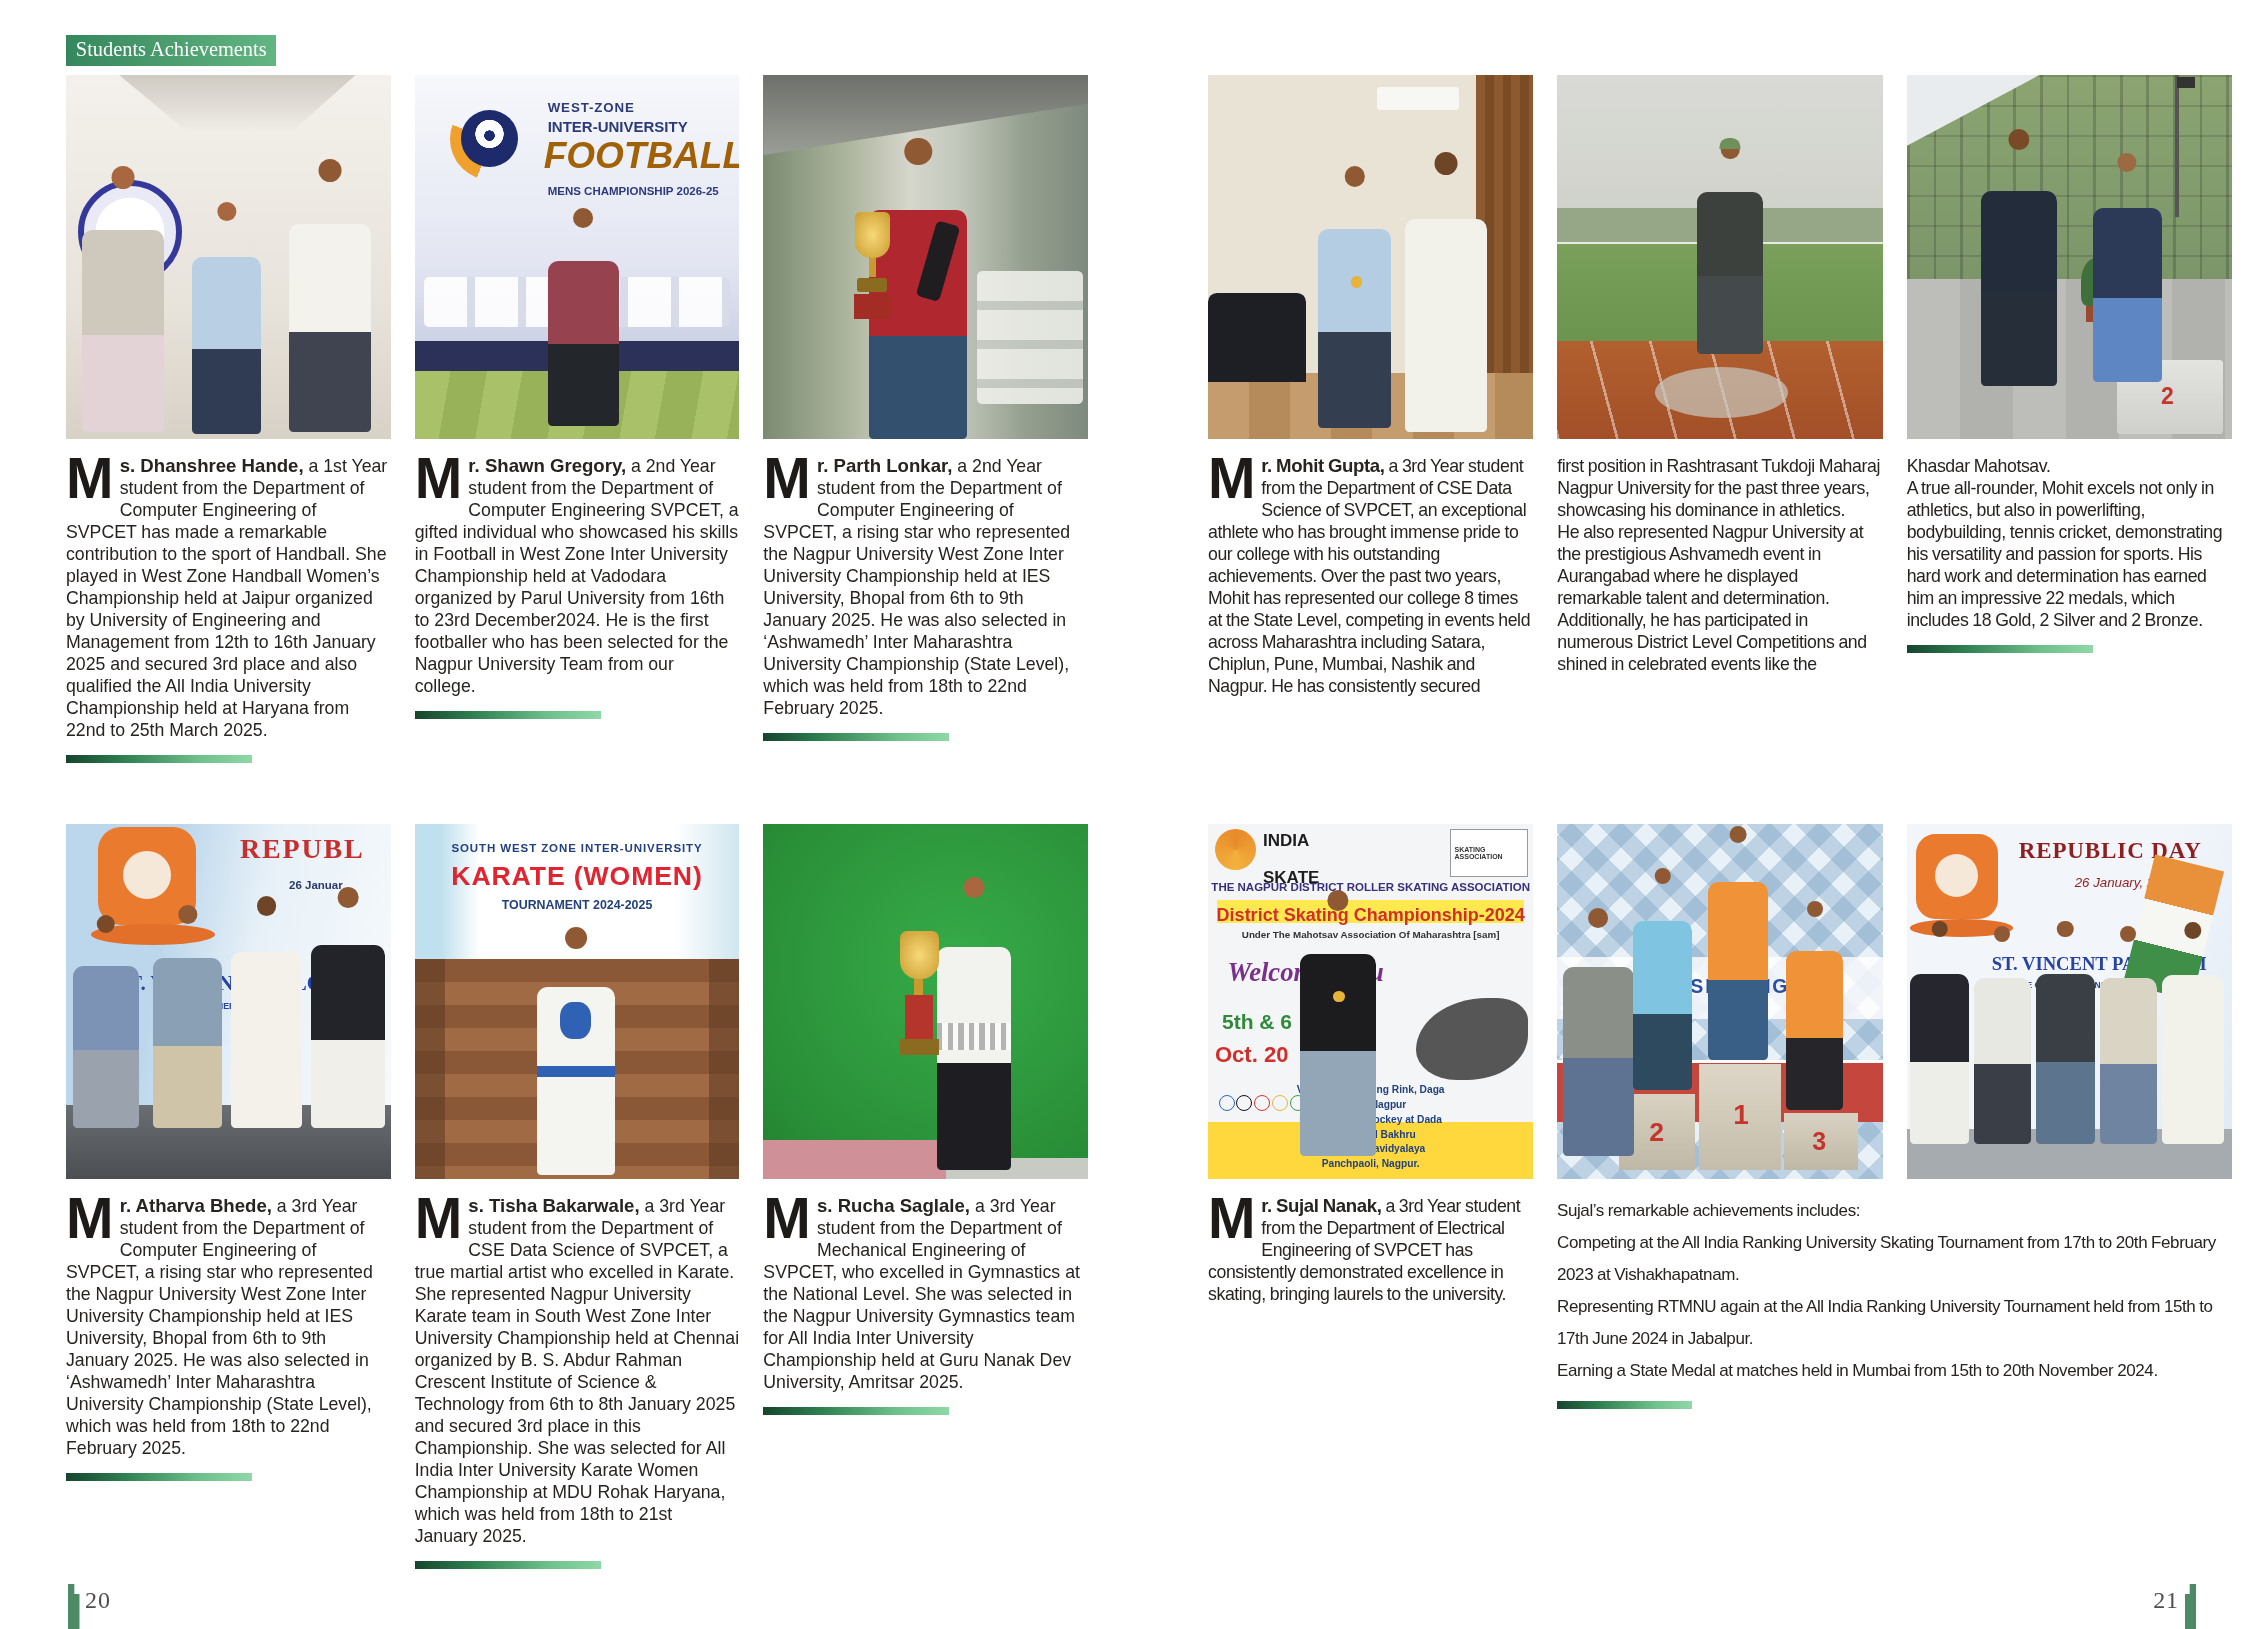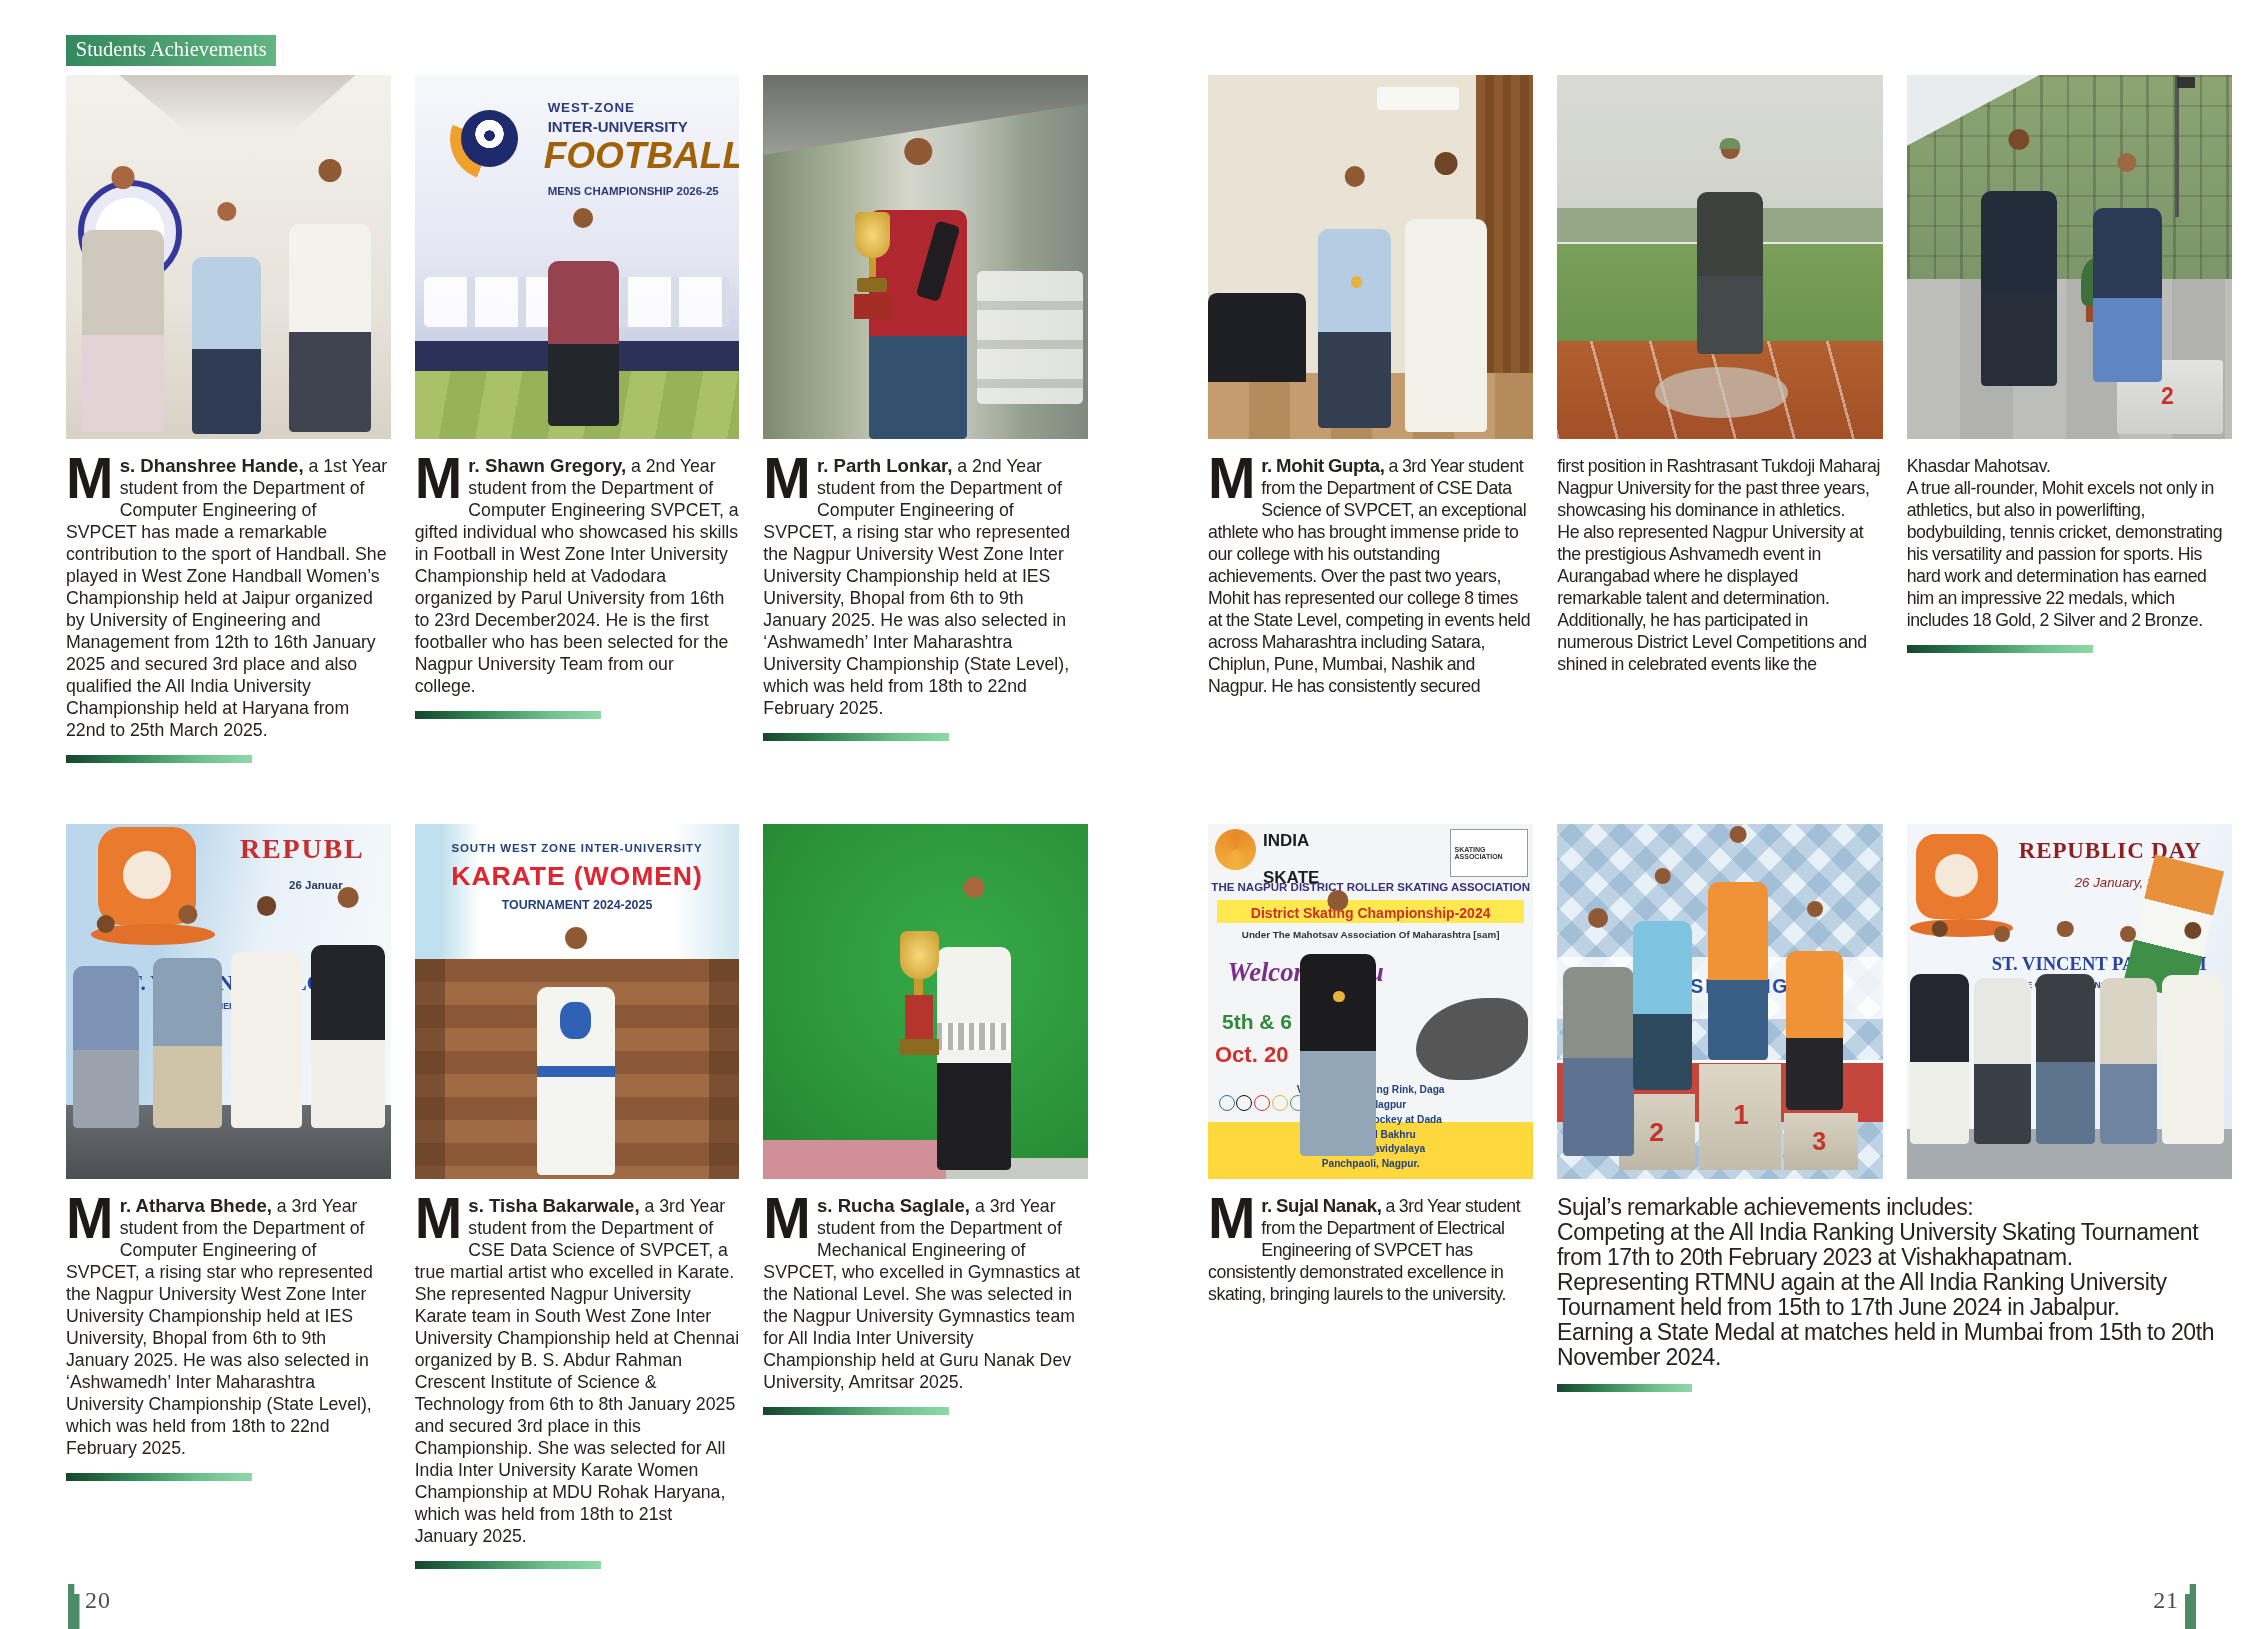--- a/index.html
+++ b/index.html
@@ -268,21 +268,21 @@
     <div class="prow">
       <div class="ph" style="background:#f4f5f7">
         <i class="l" style="left:7px;top:5.3px;width:41px;height:41px;border-radius:50%;background:conic-gradient(#e88a2a,#f3b13c,#e88a2a)"></i>
         <span class="t" style="left:55px;top:7px;font-weight:800;font-size:17px;color:#1d1d1d">INDIA</span>
         <span class="t" style="left:55px;top:44px;font-weight:800;font-size:17px;color:#1d1d1d">SKATE</span>
         <span class="l" style="right:5.3px;top:5.3px;width:76px;height:46px;border:1.8px solid #999;background:#fff">
           <span class="t" style="left:3.5px;top:16px;font-weight:700;font-size:7px;color:#333;white-space:normal;width:67px">SKATING ASSOCIATION</span>
         </span>
         <span class="t" style="left:50%;transform:translateX(-50%);top:57px;font-weight:800;font-size:11.5px;color:#3a2f7a">THE NAGPUR DISTRICT ROLLER SKATING ASSOCIATION</span>
         <i class="l" style="left:8.9px;right:8.9px;top:76px;height:23px;background:#ffe94f"></i>
-        <span class="t" style="left:50%;transform:translateX(-50%);top:81px;font-weight:800;font-size:14px;color:#d02f2a">District Skating Championship-2024</span>
+        <span class="t" style="left:50%;transform:translateX(-50%);top:81px;font-weight:800;font-size:18px;color:#d02f2a">District Skating Championship-2024</span>
         <span class="t" style="left:50%;transform:translateX(-50%);top:105px;font-weight:600;font-size:9.8px;color:#333">Under The Mahotsav Association Of Maharashtra [sam]</span>
         <span class="t" style="left:19.5px;top:133px;font-family:'Liberation Serif',serif;font-style:italic;font-weight:700;font-size:26.6px;color:#7a2f8a">Welcomes You</span>
         <span class="t" style="left:14px;top:186px;font-weight:800;font-size:21px;color:#2f8a3a">5th &amp; 6</span>
         <span class="t" style="left:7px;top:218px;font-weight:700;font-size:22px;color:#d02f2a">Oct. 20</span>
         <i class="l" style="right:5.3px;top:174px;width:112px;height:82px;background:#3a3a3a;border-radius:70% 30% 60% 40%;opacity:.85"></i>
         <span class="l" style="left:10.6px;top:271px;width:98px;height:17.7px">
           <i style="left:0;width:14px;height:14px;border:1.8px solid #2b6bb5;border-radius:50%"></i>
           <i style="left:17.7px;width:14px;height:14px;border:1.8px solid #111;border-radius:50%"></i>
           <i style="left:35px;width:14px;height:14px;border:1.8px solid #d33;border-radius:50%"></i>
           <i style="left:53px;width:14px;height:14px;border:1.8px solid #e8b53a;border-radius:50%"></i>
@@ -360,21 +360,21 @@
             <i class="hd" style="background:#6e4526"></i>
             <i class="bd" style="background:#f2f1ea"></i>
           </span>
       </div>
     </div>
     <div class="trow">
       <div class="colw">
         <p class="txt"><span class="dc">M</span><b class="nm">r. Sujal Nanak,</b><span> a 3rd Year student from the Department of Electrical Engineering of SVPCET has consistently demonstrated excellence in skating, bringing laurels to the university.</span></p>
       </div>
       <div class="wide">
-        <p class="txt" style="font-size:23px;line-height:25px">Sujal’s remarkable achievements includes:
+        <p class="txt" style="font-size:17px;line-height:32px">Sujal’s remarkable achievements includes:
 Competing at the All India Ranking University Skating Tournament from 17th to 20th February 2023 at Vishakhapatnam.
 Representing RTMNU again at the All India Ranking University Tournament held from 15th to 17th June 2024 in Jabalpur.
 Earning a State Medal at matches held in Mumbai from 15th to 20th November 2024.</p>
         <div class="gbar sm"></div>
       </div>
     </div>
   </div>
 </div>
 
 

